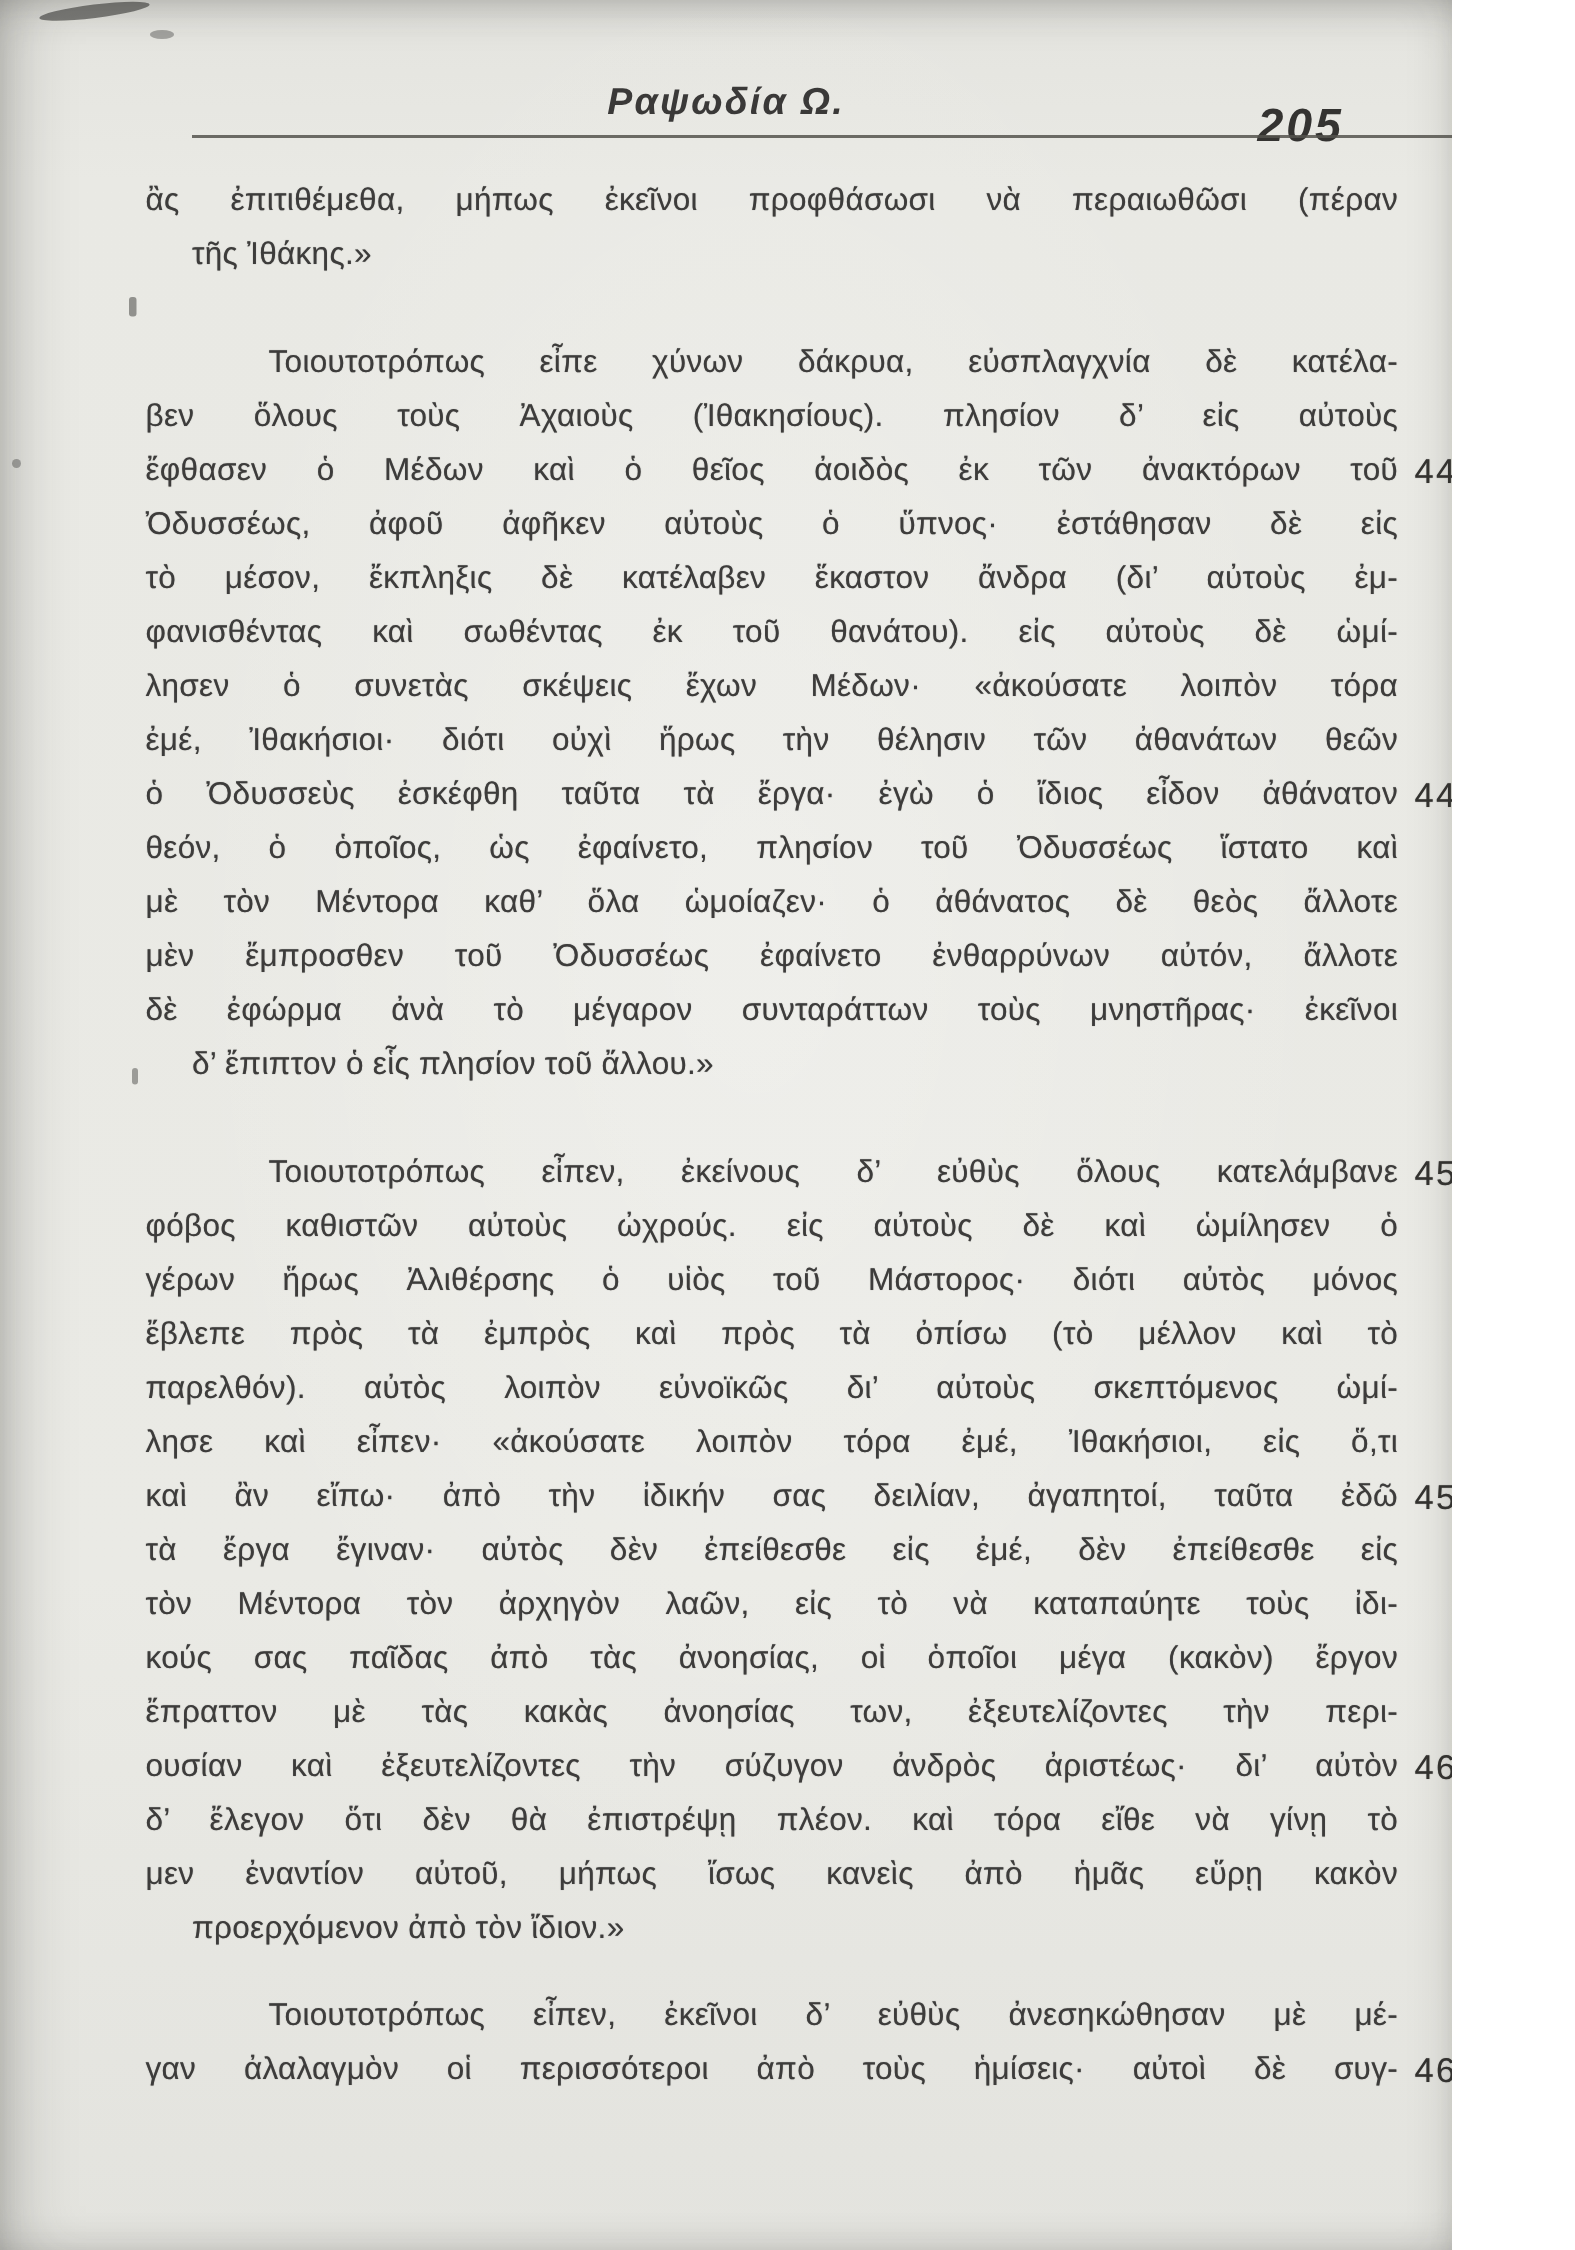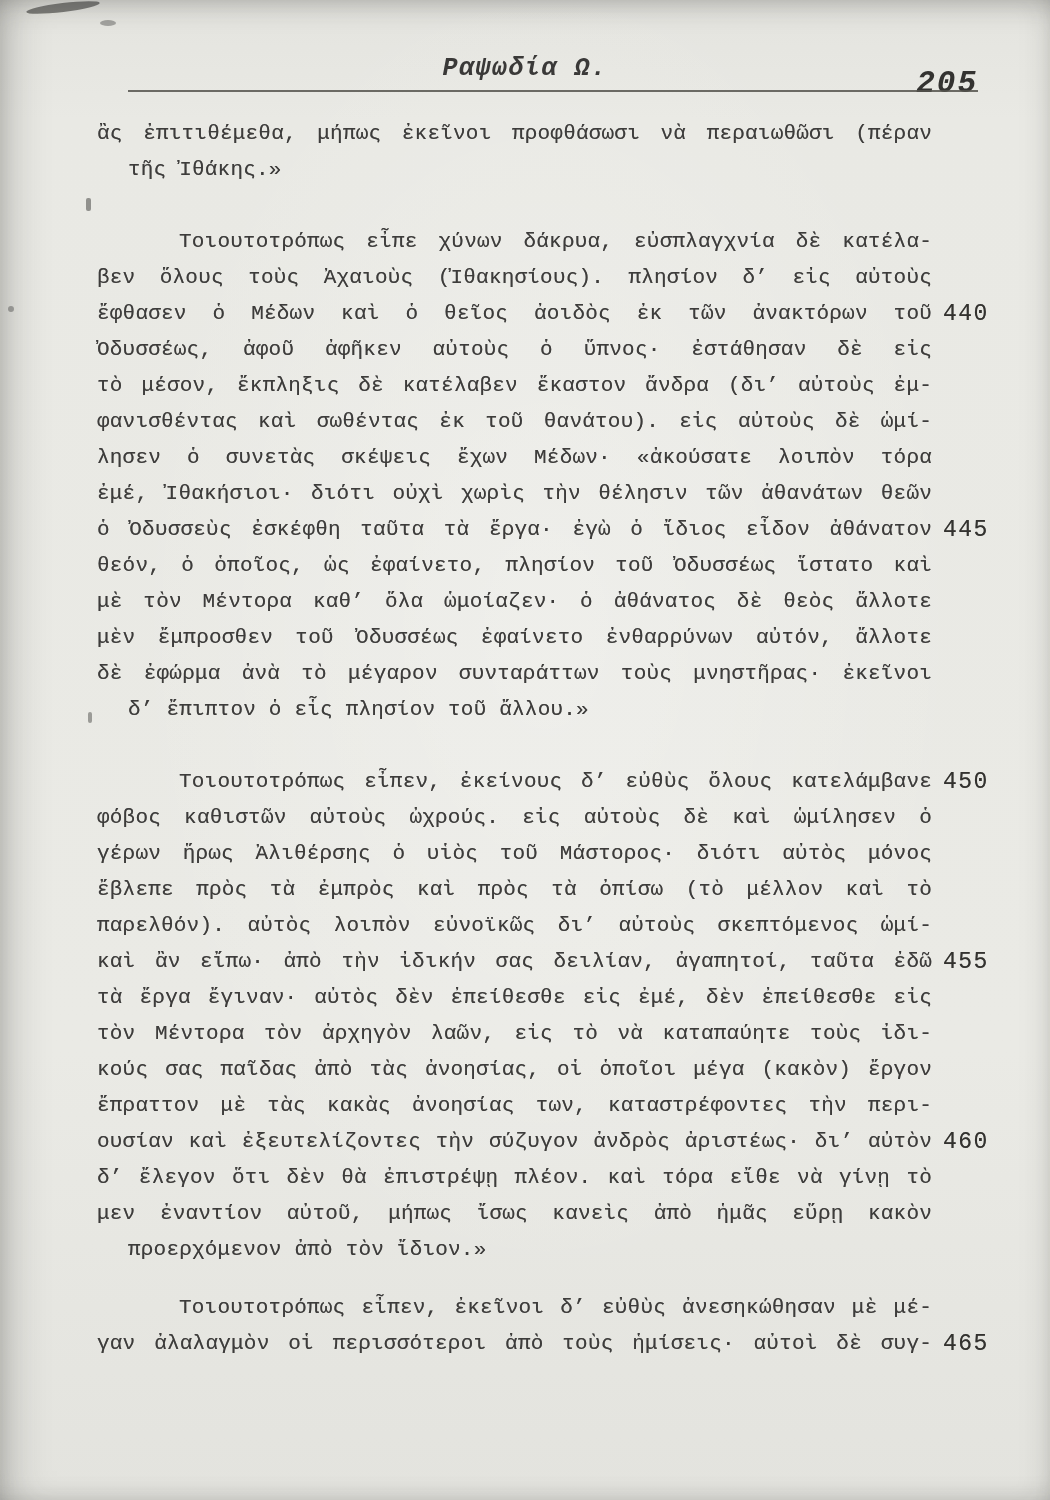--- a/index.html
+++ b/index.html
@@ -1,31 +1,32 @@
 <!DOCTYPE html>
 <html><head>
 <meta charset="utf-8">
 <style>
   html, body { margin: 0; padding: 0; }
   .page {
     position: relative;
-    width: 1050px;
+    width: 936px;
     height: 1500px;
     background:
       radial-gradient(ellipse at 52% 42%, rgba(255,255,255,0.25) 0%, rgba(255,255,255,0) 55%),
       linear-gradient(180deg, #e4e4df 0%, #e9e9e4 8%, #eaeae5 70%, #e3e3de 100%);
     background-color: #e8e8e3;
     box-shadow:
       inset 28px 0 46px -26px rgba(40,40,38,0.35),
       inset -18px 0 36px -24px rgba(40,40,38,0.22),
       inset 0 20px 34px -22px rgba(40,40,38,0.30),
       inset 0 -16px 30px -22px rgba(40,40,38,0.18);
     overflow: hidden;
-    font-family: Liberation Mono, monospace;
+    font-family: Liberation Sans, sans-serif;
     color: #3d3c3b;
+    padding-left: 32px;
   }
   .artifact { position: absolute; background: #262624; }
   .a1 { top: 3px; left: 26px; width: 74px; height: 9px; opacity: .55; border-radius: 50%; transform: rotate(-7deg); }
   .a2 { top: 20px; left: 100px; width: 16px; height: 6px; opacity: .35; border-radius: 50%; }
   .a3 { top: 198px; left: 86px; width: 5px; height: 13px; opacity: .45; border-radius: 2px; }
   .a4 { top: 712px; left: 88px; width: 4px; height: 11px; opacity: .40; border-radius: 2px; }
   .a5 { top: 306px; left: 8px; width: 6px; height: 6px; opacity: .35; border-radius: 50%; }
 
   .header { position: absolute; top: 46px; left: 0; width: 100%; height: 42px; }
   .title {
@@ -81,37 +82,38 @@
   <div class="text-block" id="text-block">
       <div class="line"><span class="line-text">ἂς ἐπιτιθέμεθα, μήπως ἐκεῖνοι προφθάσωσι νὰ περαιωθῶσι (πέραν</span></div>
       <div class="line end"><span class="line-text">τῆς Ἰθάκης.»</span></div>
       <div class="line indent"><span class="line-text">Τοιουτοτρόπως εἶπε χύνων δάκρυα, εὐσπλαγχνία δὲ κατέλα-</span></div>
       <div class="line"><span class="line-text">βεν ὅλους τοὺς Ἀχαιοὺς (Ἰθακησίους). πλησίον δ’ εἰς αὐτοὺς</span></div>
       <div class="line"><span class="line-text">ἔφθασεν ὁ Μέδων καὶ ὁ θεῖος ἀοιδὸς ἐκ τῶν ἀνακτόρων τοῦ</span><span class="verse-num">440</span></div>
       <div class="line"><span class="line-text">Ὀδυσσέως, ἀφοῦ ἀφῆκεν αὐτοὺς ὁ ὕπνος· ἐστάθησαν δὲ εἰς</span></div>
       <div class="line"><span class="line-text">τὸ μέσον, ἔκπληξις δὲ κατέλαβεν ἕκαστον ἄνδρα (δι’ αὐτοὺς ἐμ-</span></div>
       <div class="line"><span class="line-text">φανισθέντας καὶ σωθέντας ἐκ τοῦ θανάτου). εἰς αὐτοὺς δὲ ὡμί-</span></div>
       <div class="line"><span class="line-text">λησεν ὁ συνετὰς σκέψεις ἔχων Μέδων· «ἀκούσατε λοιπὸν τόρα</span></div>
-      <div class="line"><span class="line-text">ἐμέ, Ἰθακήσιοι· διότι οὐχὶ χωρὶς τὴν θέλησιν τῶν ἀθανάτων θεῶν</span></div>
+      <div class="line"><span class="line-text">ἐμέ, Ἰθακήσιοι· διότι οὐχὶ ἥρως τὴν θέλησιν τῶν ἀθανάτων θεῶν</span></div>
       <div class="line"><span class="line-text">ὁ Ὀδυσσεὺς ἐσκέφθη ταῦτα τὰ ἔργα· ἐγὼ ὁ ἴδιος εἶδον ἀθάνατον</span><span class="verse-num">445</span></div>
       <div class="line"><span class="line-text">θεόν, ὁ ὁποῖος, ὡς ἐφαίνετο, πλησίον τοῦ Ὀδυσσέως ἵστατο καὶ</span></div>
       <div class="line"><span class="line-text">μὲ τὸν Μέντορα καθ’ ὅλα ὡμοίαζεν· ὁ ἀθάνατος δὲ θεὸς ἄλλοτε</span></div>
       <div class="line"><span class="line-text">μὲν ἔμπροσθεν τοῦ Ὀδυσσέως ἐφαίνετο ἐνθαρρύνων αὐτόν, ἄλλοτε</span></div>
       <div class="line"><span class="line-text">δὲ ἐφώρμα ἀνὰ τὸ μέγαρον συνταράττων τοὺς μνηστῆρας· ἐκεῖνοι</span></div>
       <div class="line end"><span class="line-text">δ’ ἔπιπτον ὁ εἷς πλησίον τοῦ ἄλλου.»</span></div>
       <div class="line indent"><span class="line-text">Τοιουτοτρόπως εἶπεν, ἐκείνους δ’ εὐθὺς ὅλους κατελάμβανε</span><span class="verse-num">450</span></div>
       <div class="line"><span class="line-text">φόβος καθιστῶν αὐτοὺς ὠχρούς. εἰς αὐτοὺς δὲ καὶ ὡμίλησεν ὁ</span></div>
       <div class="line"><span class="line-text">γέρων ἥρως Ἀλιθέρσης ὁ υἱὸς τοῦ Μάστορος· διότι αὐτὸς μόνος</span></div>
       <div class="line"><span class="line-text">ἔβλεπε πρὸς τὰ ἐμπρὸς καὶ πρὸς τὰ ὀπίσω (τὸ μέλλον καὶ τὸ</span></div>
       <div class="line"><span class="line-text">παρελθόν). αὐτὸς λοιπὸν εὐνοϊκῶς δι’ αὐτοὺς σκεπτόμενος ὡμί-</span></div>
+      <div class="line"><span class="line-text">λησε καὶ εἶπεν· «ἀκούσατε λοιπὸν τόρα ἐμέ, Ἰθακήσιοι, εἰς ὅ,τι</span></div>
       <div class="line"><span class="line-text">καὶ ἂν εἴπω· ἀπὸ τὴν ἰδικήν σας δειλίαν, ἀγαπητοί, ταῦτα ἐδῶ</span><span class="verse-num">455</span></div>
       <div class="line"><span class="line-text">τὰ ἔργα ἔγιναν· αὐτὸς δὲν ἐπείθεσθε εἰς ἐμέ, δὲν ἐπείθεσθε εἰς</span></div>
       <div class="line"><span class="line-text">τὸν Μέντορα τὸν ἀρχηγὸν λαῶν, εἰς τὸ νὰ καταπαύητε τοὺς ἰδι-</span></div>
       <div class="line"><span class="line-text">κούς σας παῖδας ἀπὸ τὰς ἀνοησίας, οἱ ὁποῖοι μέγα (κακὸν) ἔργον</span></div>
-      <div class="line"><span class="line-text">ἔπραττον μὲ τὰς κακὰς ἀνοησίας των, καταστρέφοντες τὴν περι-</span></div>
+      <div class="line"><span class="line-text">ἔπραττον μὲ τὰς κακὰς ἀνοησίας των, ἐξευτελίζοντες τὴν περι-</span></div>
       <div class="line"><span class="line-text">ουσίαν καὶ ἐξευτελίζοντες τὴν σύζυγον ἀνδρὸς ἀριστέως· δι’ αὐτὸν</span><span class="verse-num">460</span></div>
       <div class="line"><span class="line-text">δ’ ἔλεγον ὅτι δὲν θὰ ἐπιστρέψῃ πλέον. καὶ τόρα εἴθε νὰ γίνῃ τὸ</span></div>
       <div class="line"><span class="line-text">μεν ἐναντίον αὐτοῦ, μήπως ἴσως κανεὶς ἀπὸ ἡμᾶς εὕρῃ κακὸν</span></div>
       <div class="line end"><span class="line-text">προερχόμενον ἀπὸ τὸν ἴδιον.»</span></div>
       <div class="line indent gap"><span class="line-text">Τοιουτοτρόπως εἶπεν, ἐκεῖνοι δ’ εὐθὺς ἀνεσηκώθησαν μὲ μέ-</span></div>
       <div class="line"><span class="line-text">γαν ἀλαλαγμὸν οἱ περισσότεροι ἀπὸ τοὺς ἡμίσεις· αὐτοὶ δὲ συγ-</span><span class="verse-num">465</span></div>
     </div>
 </div>
 
 </body></html>

